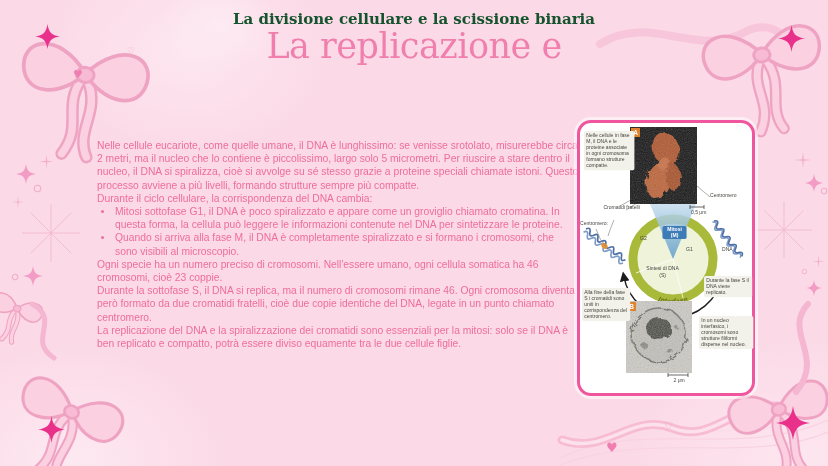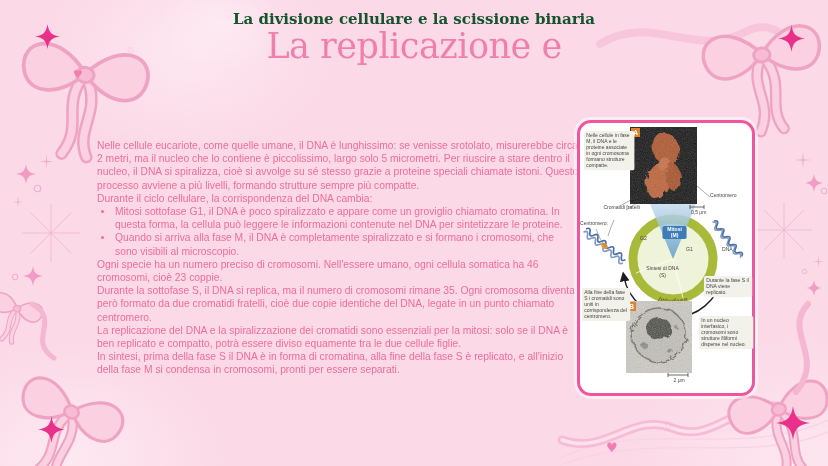--- a/index.html
+++ b/index.html
@@ -194,23 +194,22 @@
   </div>
 
   <div class="bodytext">
     <p>Nelle cellule eucariote, come quelle umane, il DNA è lunghissimo: se venisse srotolato, misurerebbe circa 2 metri, ma il nucleo che lo contiene è piccolissimo, largo solo 5 micrometri. Per riuscire a stare dentro il nucleo, il DNA si spiralizza, cioè si avvolge su sé stesso grazie a proteine speciali chiamate istoni. Questo processo avviene a più livelli, formando strutture sempre più compatte.</p>
     <p>Durante il ciclo cellulare, la corrispondenza del DNA cambia:</p>
     <ul>
       <li>Mitosi sottofase G1, il DNA è poco spiralizzato e appare come un groviglio chiamato cromatina. In questa forma, la cellula può leggere le informazioni contenute nel DNA per sintetizzare le proteine.</li>
       <li>Quando si arriva alla fase M, il DNA è completamente spiralizzato e si formano i cromosomi, che sono visibili al microscopio.</li>
     </ul>
     <p>Ogni specie ha un numero preciso di cromosomi. Nell'essere umano, ogni cellula somatica ha 46 cromosomi, cioè 23 coppie.</p>
-    <p>Durante la sottofase S, il DNA si replica, ma il numero di cromosomi rimane 35. Ogni cromosoma diventa però formato da due cromatidi fratelli, cioè due copie identiche del DNA, legate in un punto chiamato centromero.</p>
+    <p>Durante la sottofase S, il DNA si replica, ma il numero di cromosomi rimane 46. Ogni cromosoma diventa però formato da due cromatidi fratelli, cioè due copie identiche del DNA, legate in un punto chiamato centromero.</p>
     <p>La replicazione del DNA e la spiralizzazione dei cromatidi sono essenziali per la mitosi: solo se il DNA è ben replicato e compatto, potrà essere diviso equamente tra le due cellule figlie.</p>
-    <p>In sintesi, prima della fase S il DNA è in forma di cromatina, alla fine della fase S è replicato, e all'inizio della fase M si condensa in cromosomi, pronti per essere separati.</p>
   </div>
 
   <div class="figure-card">
 
     <svg class="fig-svg" viewBox="0 0 172 270">
 
       <circle cx="93" cy="136" r="40" fill="#eef3da" stroke="#a9ba3b" stroke-width="9"></circle>
 
       <line x1="93" y1="136" x2="56" y2="150" stroke="#ffffff" stroke-width="1" opacity="0.8"></line>
       <line x1="93" y1="136" x2="103" y2="175" stroke="#ffffff" stroke-width="1" opacity="0.8"></line>

